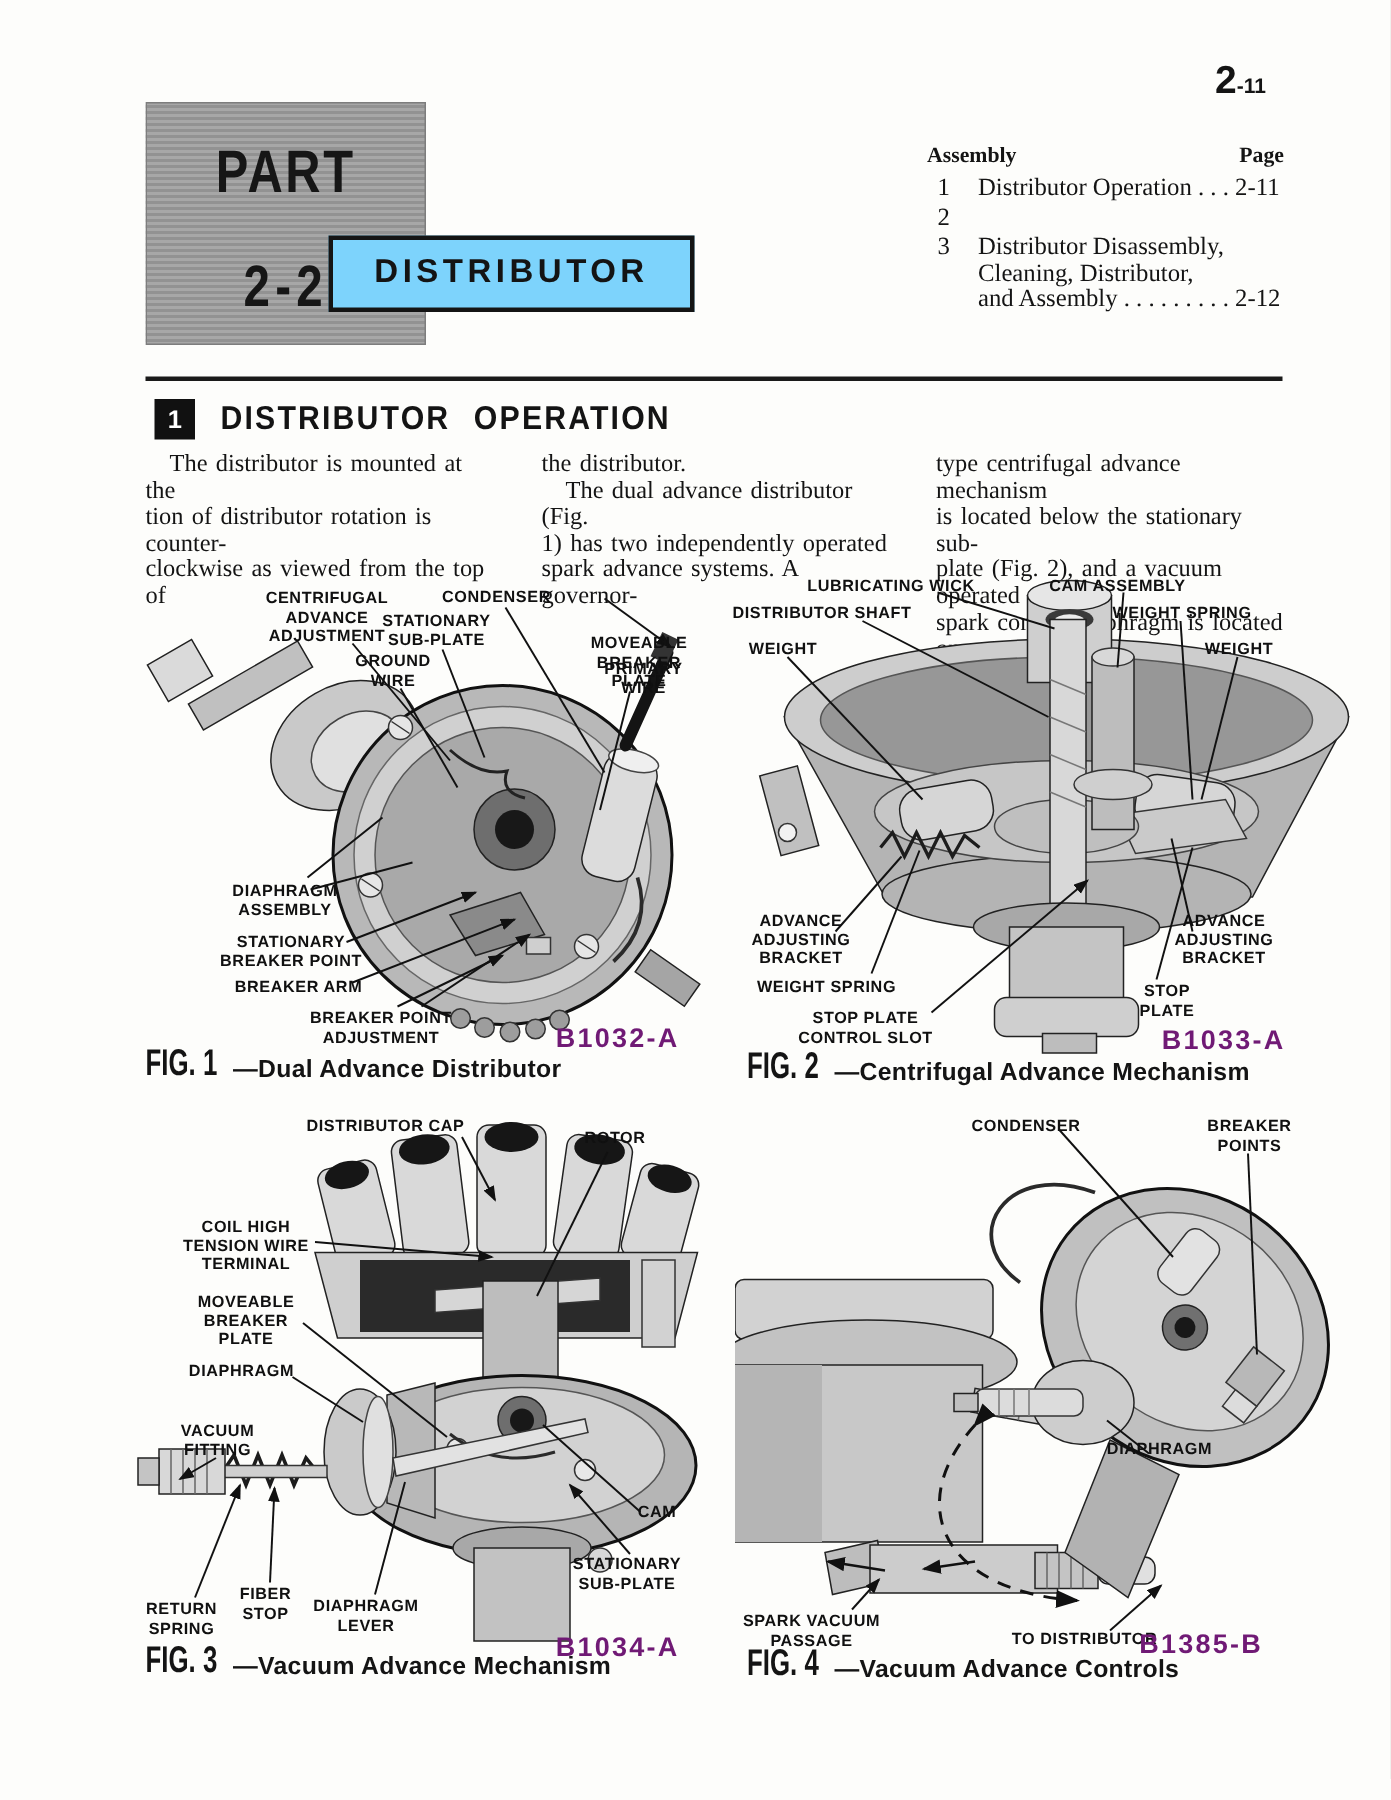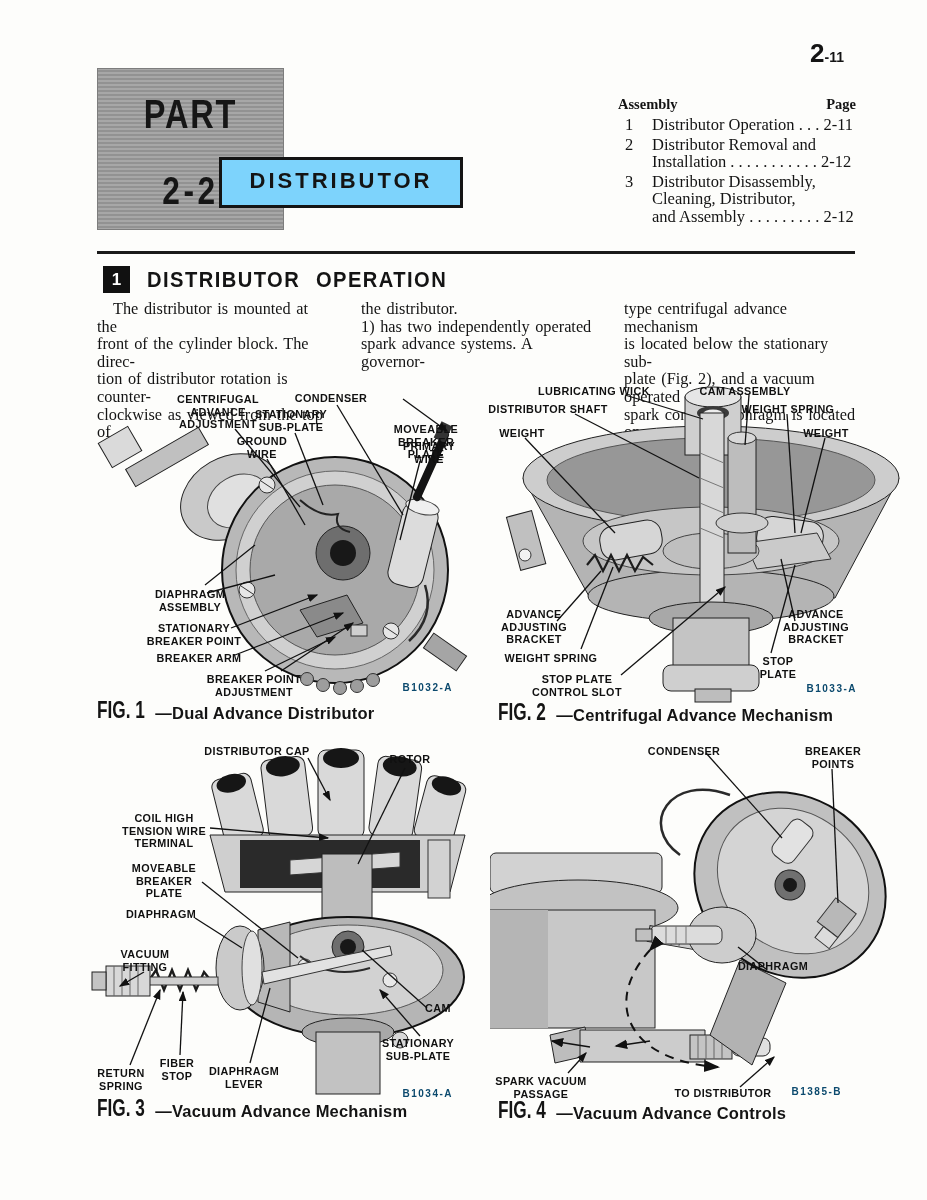--- a/index.html
+++ b/index.html
@@ -36,21 +36,21 @@
   
   .col{position:absolute;top:300px;width:236px;font-family:"Liberation Serif",serif;
        font-size:16.3px;line-height:17.6px;word-spacing:1.5px;}
   .col1{left:97px;} .col2{left:361px;} .col3{left:624px;}
   .indent{text-indent:16px;}
   
   .fig{position:absolute;}
   .fig svg{position:absolute;left:0;top:0;}
   .callout{position:absolute;transform:translateX(-50%);text-align:center;font-weight:bold;
            font-size:10.8px;line-height:1.16;letter-spacing:.4px;color:#101010;white-space:pre-line;z-index:3;}
-  .figcode{position:absolute;font-weight:bold;font-size:10px;letter-spacing:1.5px;color:#0c4a6e;z-index:3;}
+  .figcode{position:absolute;font-weight:bold;font-size:18px;letter-spacing:1.5px;color:#701a75;z-index:3;}
   .caption{position:absolute;white-space:nowrap;z-index:3;}
   .cap-fig{display:inline-block;font-weight:bold;font-size:21px;letter-spacing:0;
            transform:scale(.82,1.18);transform-origin:left bottom;}
   .cap-text{font-weight:bold;font-size:16.5px;letter-spacing:.2px;}
 </style>
 </head>
 <body>
 
 <div class="page">
 
@@ -70,50 +70,46 @@
       <span>Page</span>
     </div>
     <div class="toc-entry">
       <span class="toc-num">1</span>
       <div class="toc-lines">
         <div>Distributor Operation  . . .  2-11</div>
       </div>
     </div>
     <div class="toc-entry">
       <span class="toc-num">2</span>
-      <div class="toc-lines">
-        <div>Distributor Removal and</div>
-        <div>Installation  . . . . . . . . . . .  2-12</div>
-      </div>
     </div>
     <div class="toc-entry">
       <span class="toc-num">3</span>
       <div class="toc-lines">
         <div>Distributor Disassembly,</div>
         <div>Cleaning, Distributor,</div>
         <div>and Assembly  . . . . . . . . .  2-12</div>
       </div>
     </div>
   </div>
 
   <div class="rule"></div>
 
   <div class="sec-head">
     <div class="sec-sq">1</div>
     <div class="sec-title">DISTRIBUTOR OPERATION</div>
   </div>
 
   <div class="col col1">
     <div class="indent">The distributor is mounted at the</div>
-    <div>front of the cylinder block. The direc-</div>
     <div>tion of distributor rotation is counter-</div>
     <div>clockwise as viewed from the top of</div>
   </div>
   <div class="col col2">
     <div>the distributor.</div>
+    <div class="indent">The dual advance distributor (Fig.</div>
     <div>1) has two independently operated</div>
     <div>spark advance systems. A governor-</div>
   </div>
   <div class="col col3">
     <div>type centrifugal advance mechanism</div>
     <div>is located below the stationary sub-</div>
     <div>plate (Fig. 2), and a vacuum operated</div>
     <div>spark control diaphragm is located on</div>
   </div>
 

